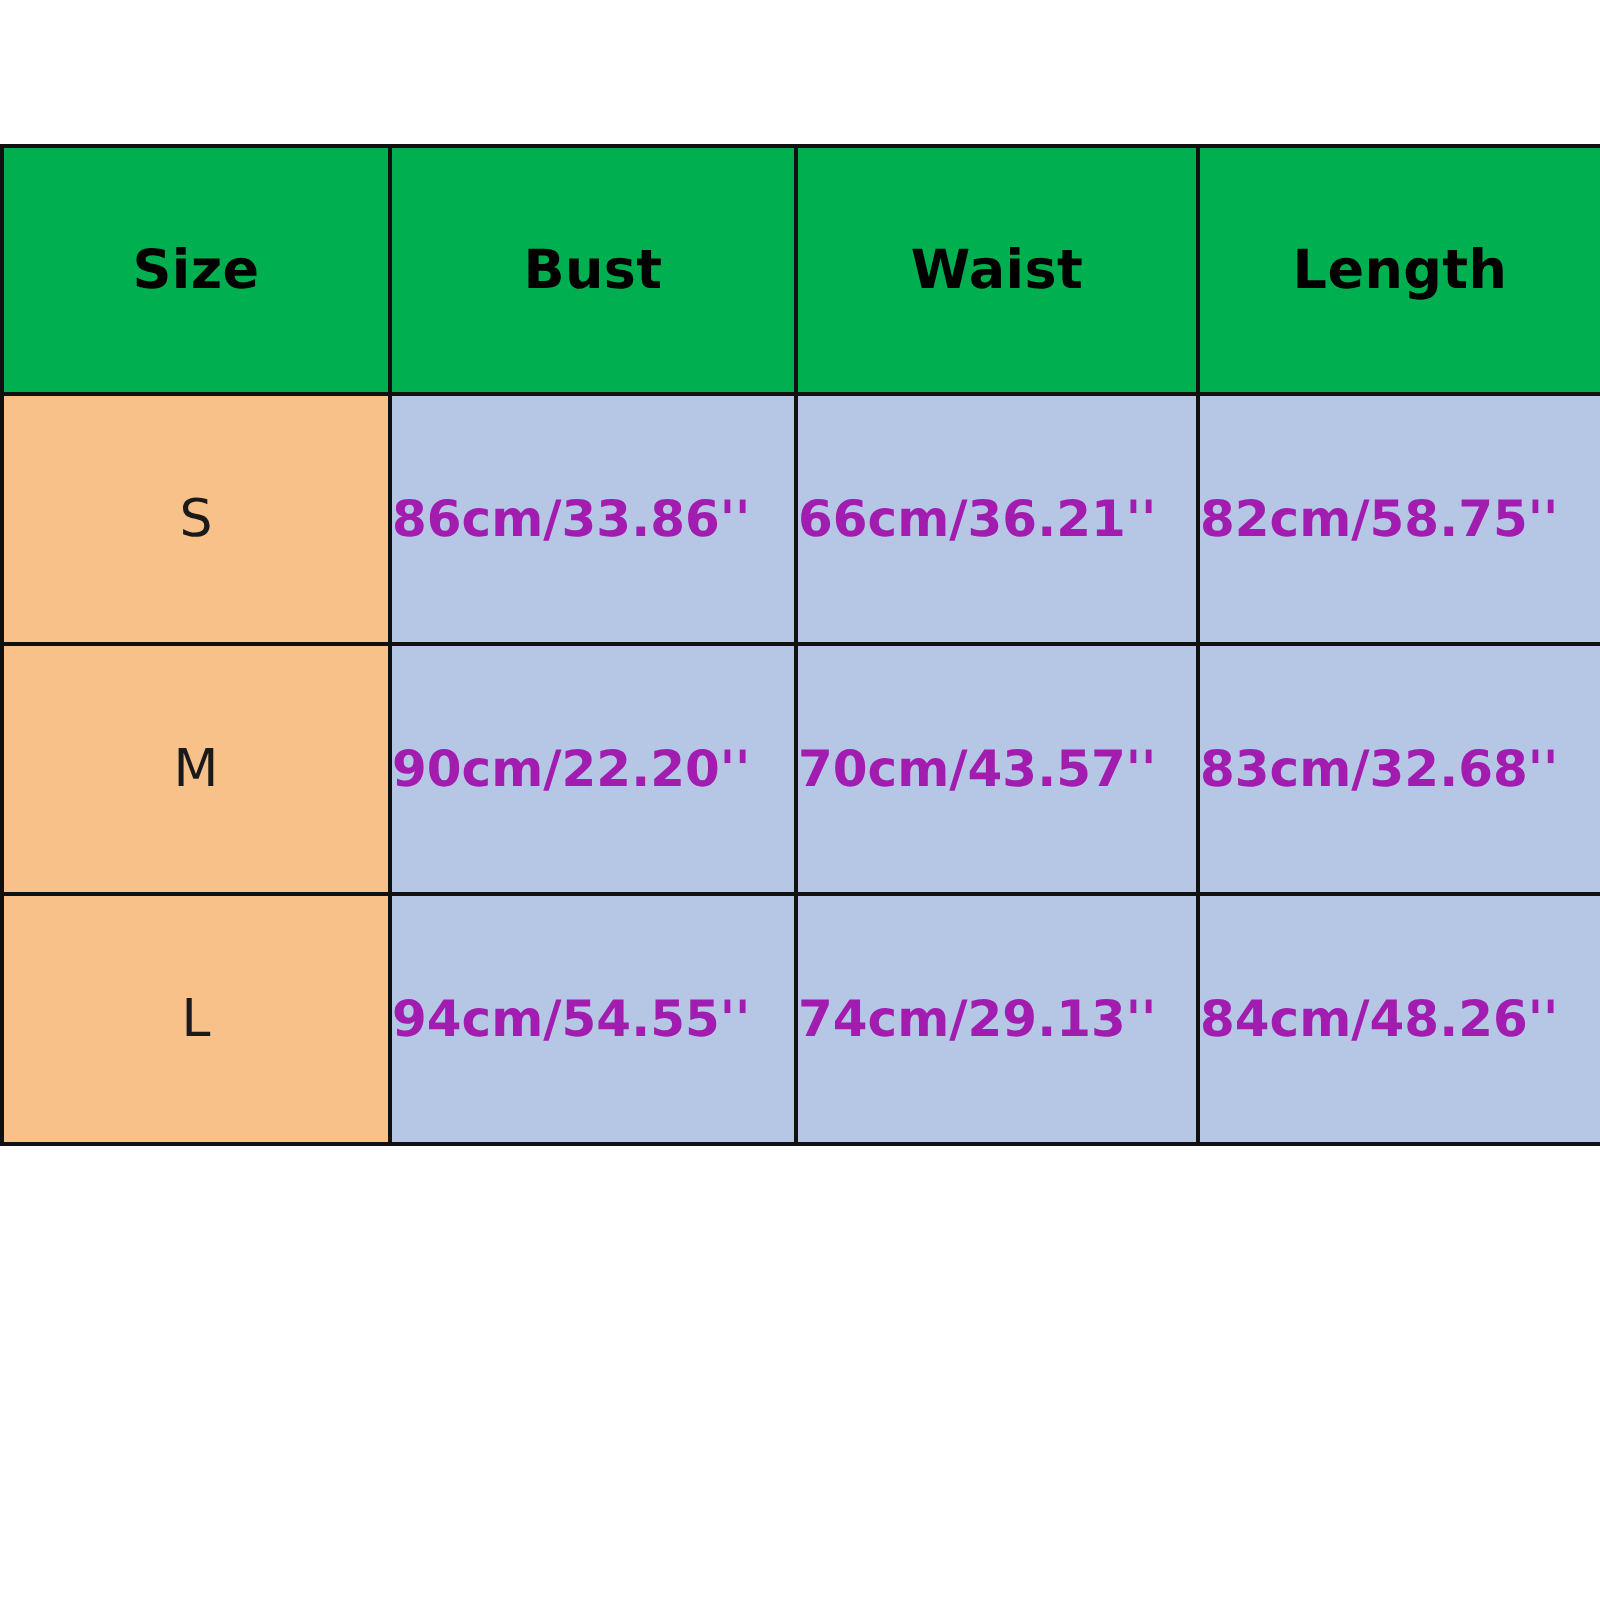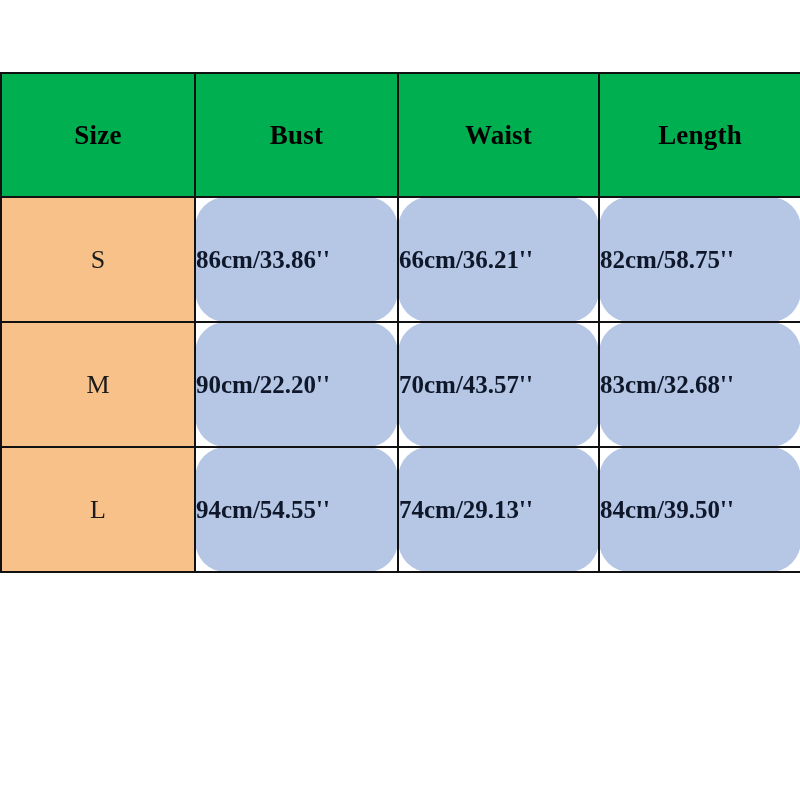--- a/index.html
+++ b/index.html
@@ -30,21 +30,20 @@
   table.size-chart col.col-size   { width: 194px; }
   table.size-chart col.col-bust   { width: 203px; }
   table.size-chart col.col-waist  { width: 201px; }
   table.size-chart col.col-length { width: 202px; }
 
   table.size-chart th,
   table.size-chart td {
     border: 2px solid #111111;
     padding: 0;
     margin: 0;
-    font-family: Liberation Serif, serif;
   }
 
   
   tr.header-row th {
     background: #00b050;
     height: 122px;
     text-align: center;
     vertical-align: middle;
     color: #000000;
     font-size: 27px;
@@ -63,25 +62,24 @@
     text-align: center;
     color: #1a1a1a;
     font-size: 26px;
     font-weight: normal;
   }
 
   td.measure-cell {
     background: #b6c7e5;
     text-align: left;
     padding-left: 25px;
-    color: #0f172a;
+    color: #a21caf;
     font-size: 25px;
     font-weight: bold;
     white-space: nowrap;
-    border-radius: 31px;
   }
 </style>
 </head>
 <body>
 
 <div id="size-chart-wrap">
   <table class="size-chart">
     <colgroup>
       <col class="col-size">
       <col class="col-bust">
@@ -106,17 +104,17 @@
       <tr class="data-row">
         <td class="size-cell">M</td>
         <td class="measure-cell">90cm/22.20''</td>
         <td class="measure-cell">70cm/43.57''</td>
         <td class="measure-cell">83cm/32.68''</td>
       </tr>
       <tr class="data-row">
         <td class="size-cell">L</td>
         <td class="measure-cell">94cm/54.55''</td>
         <td class="measure-cell">74cm/29.13''</td>
-        <td class="measure-cell">84cm/39.50''</td>
+        <td class="measure-cell">84cm/48.26''</td>
       </tr>
     </tbody>
   </table>
 </div>
 
 </body></html>

